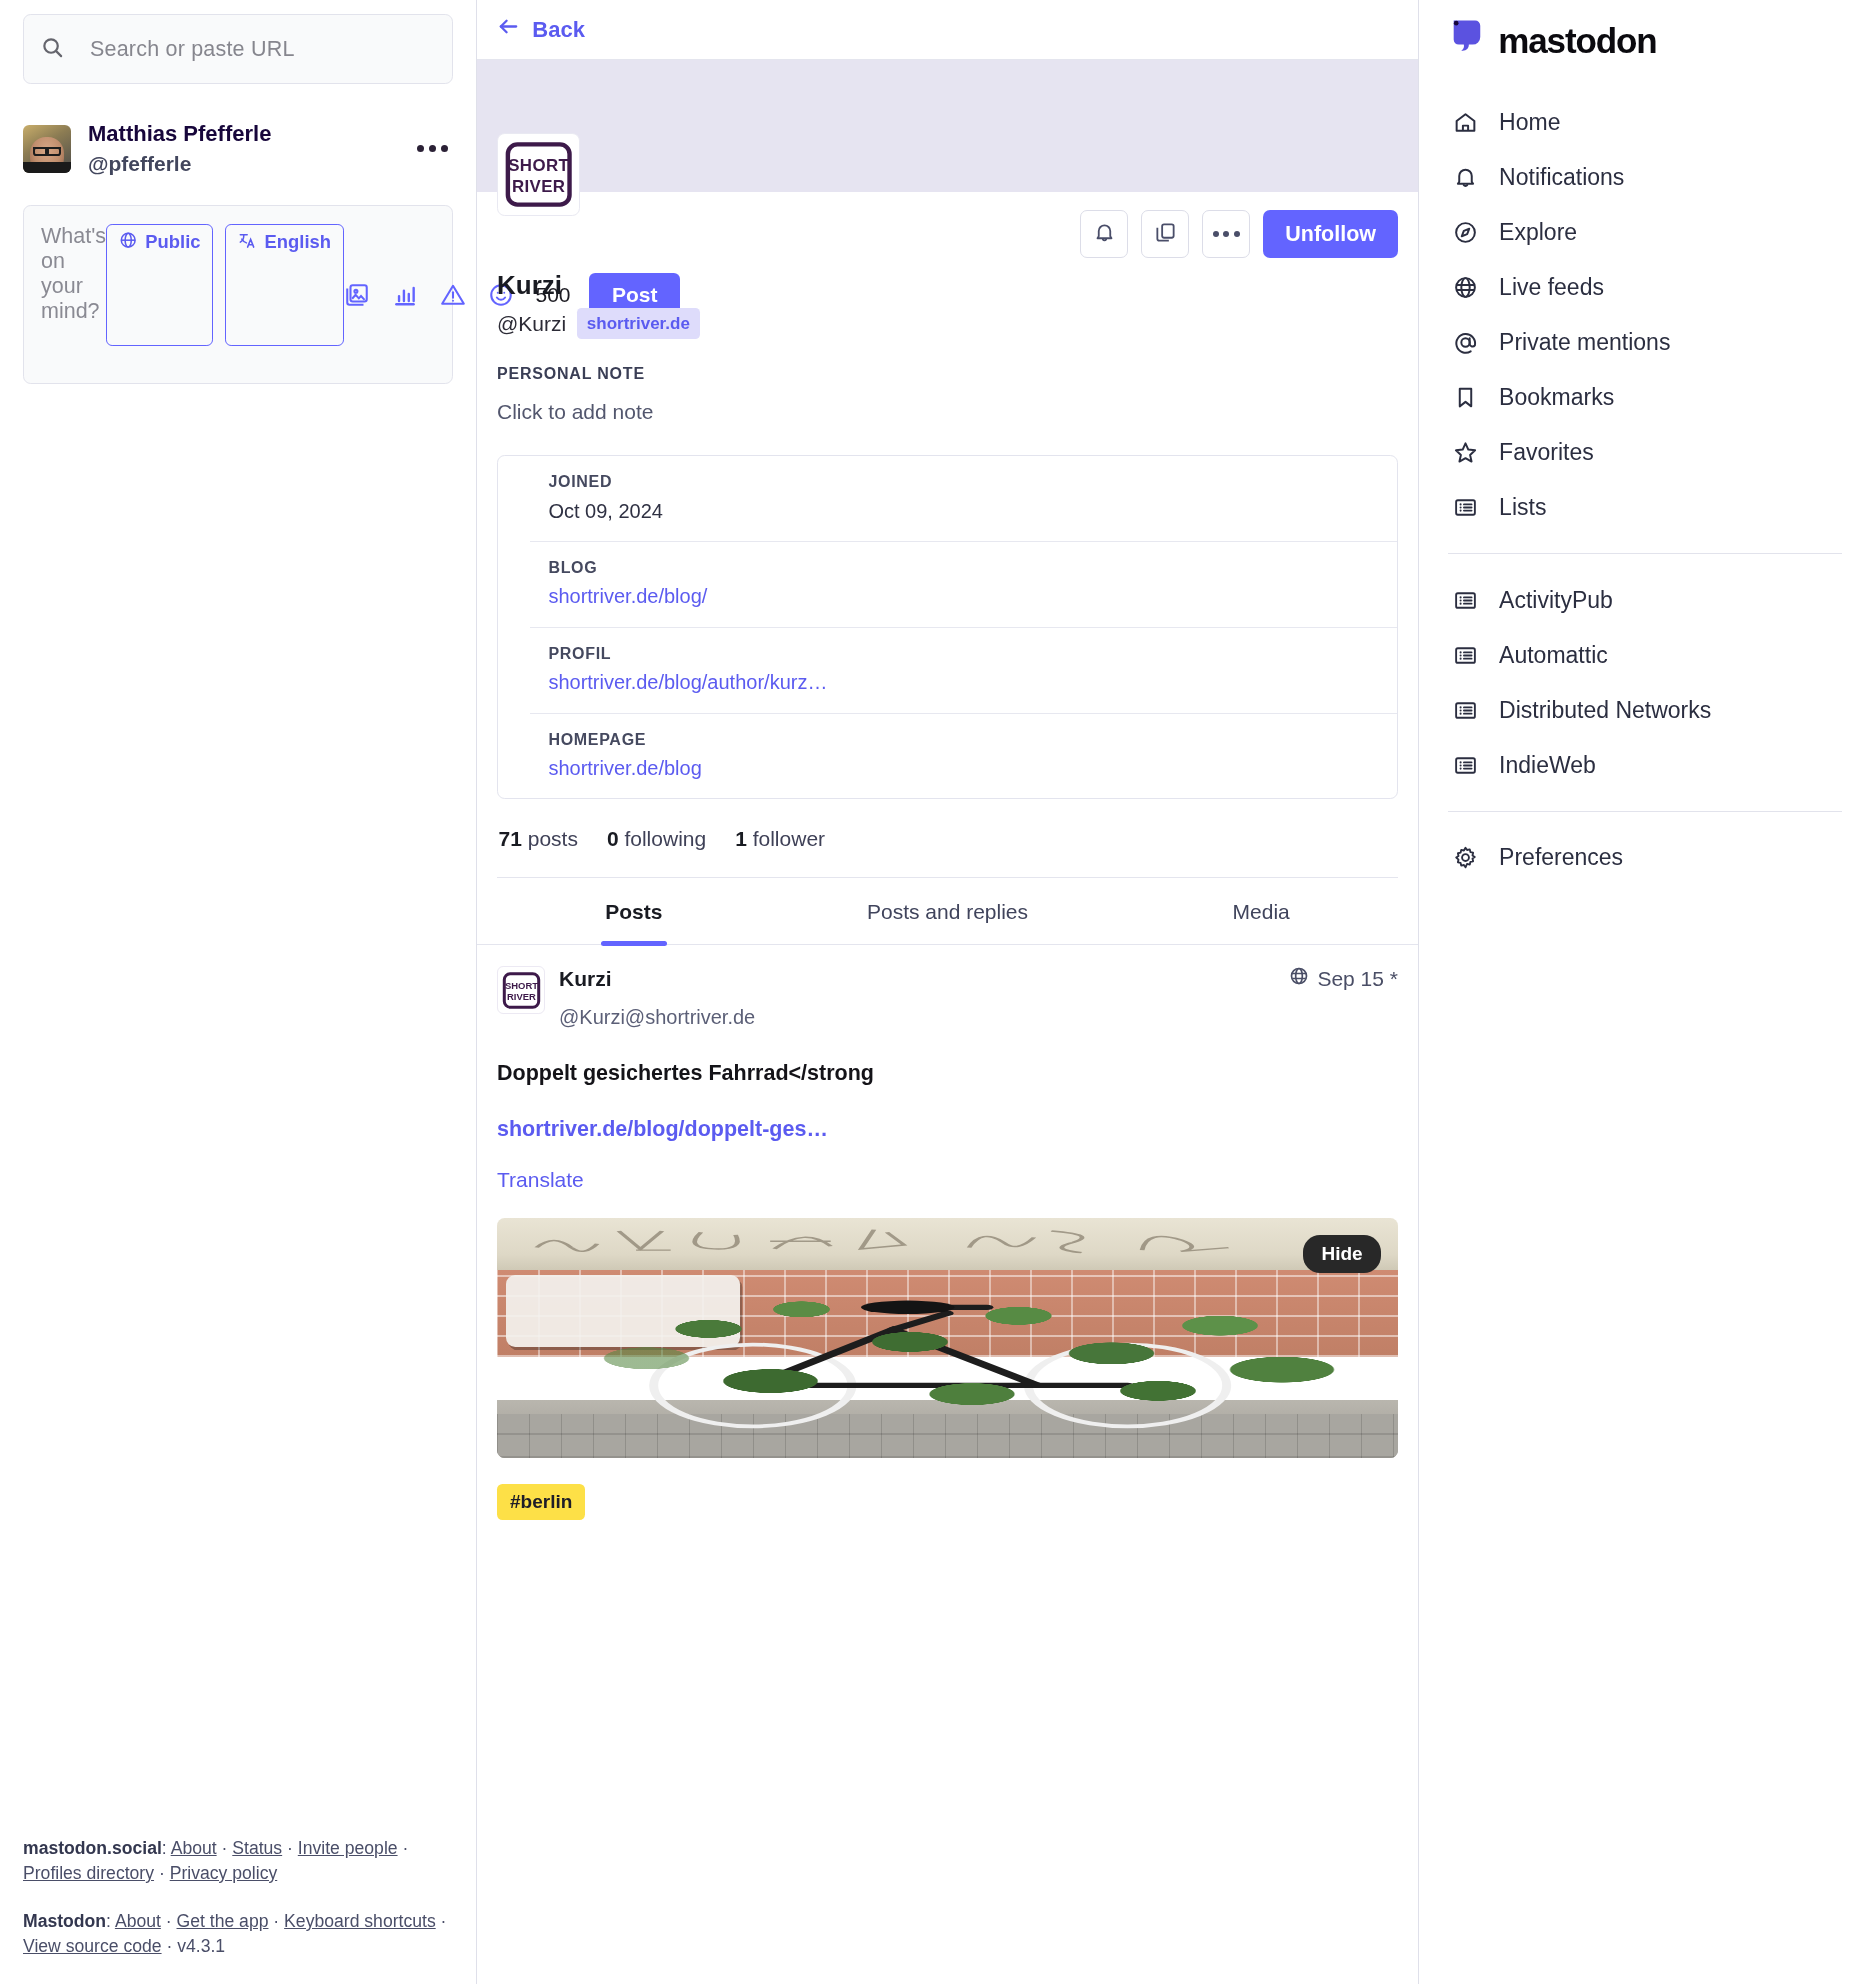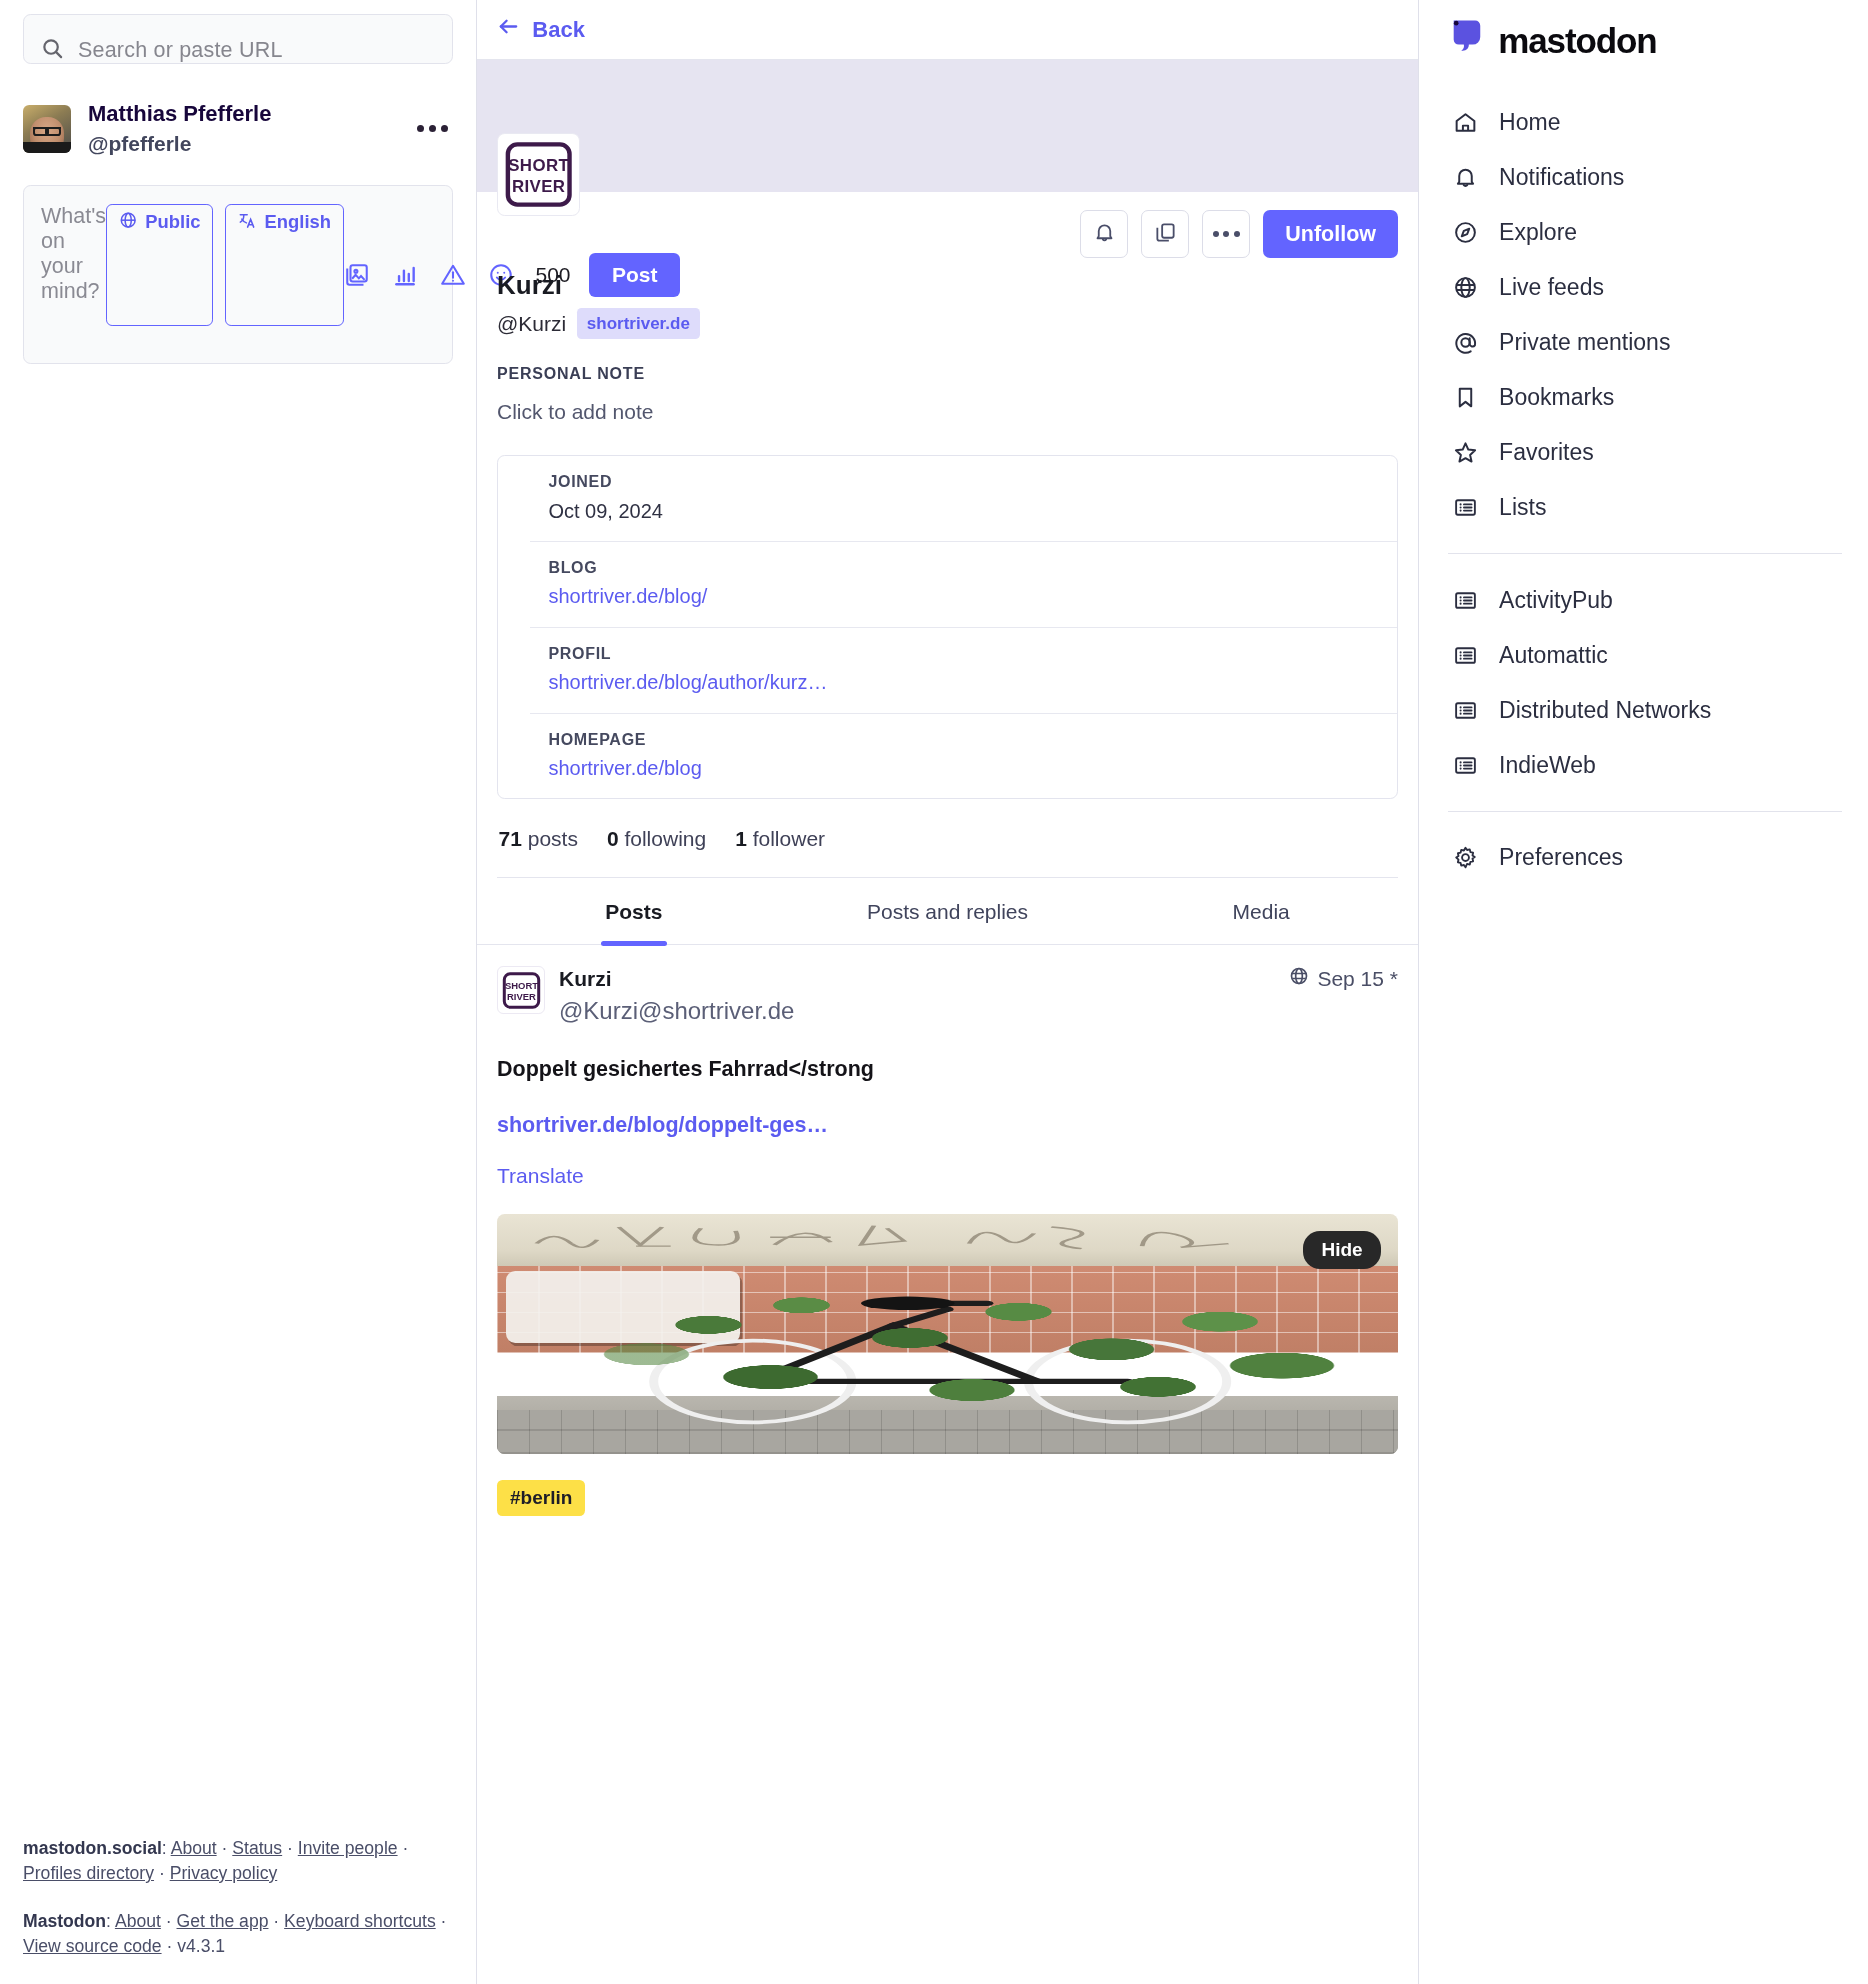--- a/index.html
+++ b/index.html
@@ -13,22 +13,22 @@
   .app { display: flex; width: 1868px; height: 1985px; }
 
   
   .left-col {
     width: 476px; flex: 0 0 476px;
     padding: 14px 23px 0 23px;
     position: relative;
     background: #fff;
   }
   .search-box {
-    display: flex; align-items: flex-end; gap: 14px;
-    height: 50px; border: 0.8px solid #e2e3ec; border-radius: 7.7px;
+    display: flex; align-items: center; gap: 26px;
+    height: 70px; border: 0.8px solid #e2e3ec; border-radius: 7.7px;
     background: #f9fafb; padding: 0 17px;
   }
   .search-box svg { flex: 0 0 auto; }
   .search-placeholder { font-size: 21.5px; color: #86868e; letter-spacing: 0.2px; }
 
   .account-row {
     display: flex; align-items: center; gap: 17px;
     margin-top: 37px; padding-right: 3.1px;
   }
   .avatar-me {
@@ -195,21 +195,21 @@
   
   .status { padding: 21.5px 20px 0 20px; }
   .status-head { display: flex; align-items: flex-start; gap: 14px; }
   .status-avatar {
     width: 48px; height: 48px; flex: 0 0 48px; border-radius: 6.1px;
     background: #fff; border: 0.8px solid #ece9f3; overflow: hidden;
     display: flex; align-items: center; justify-content: center;
   }
   .status-names { line-height: 1.25; flex: 1 1 auto; }
   .status-display { font-size: 21px; font-weight: 700; color: #191b22; }
-  .status-acct { font-size: 24px; color: #5b5f77; margin-top: 3px; }
+  .status-acct { font-size: 20px; color: #5b5f77; margin-top: 12px; }
   .status-time {
     display: flex; align-items: center; gap: 8.4px;
     font-size: 21px; color: #4a4e66; white-space: nowrap;
   }
   .status-title { font-size: 21.5px; font-weight: 700; margin-top: 31px; color: #141318; }
   .status-link { font-size: 21.5px; font-weight: 700; color: #5b5bf0; margin-top: 31px; cursor: pointer; }
   .translate-link { font-size: 21px; color: #5b5bf0; margin-top: 26px; cursor: pointer; }
 
   .media-wrap {
     margin-top: 26px; border-radius: 7.7px; overflow: hidden; position: relative;

